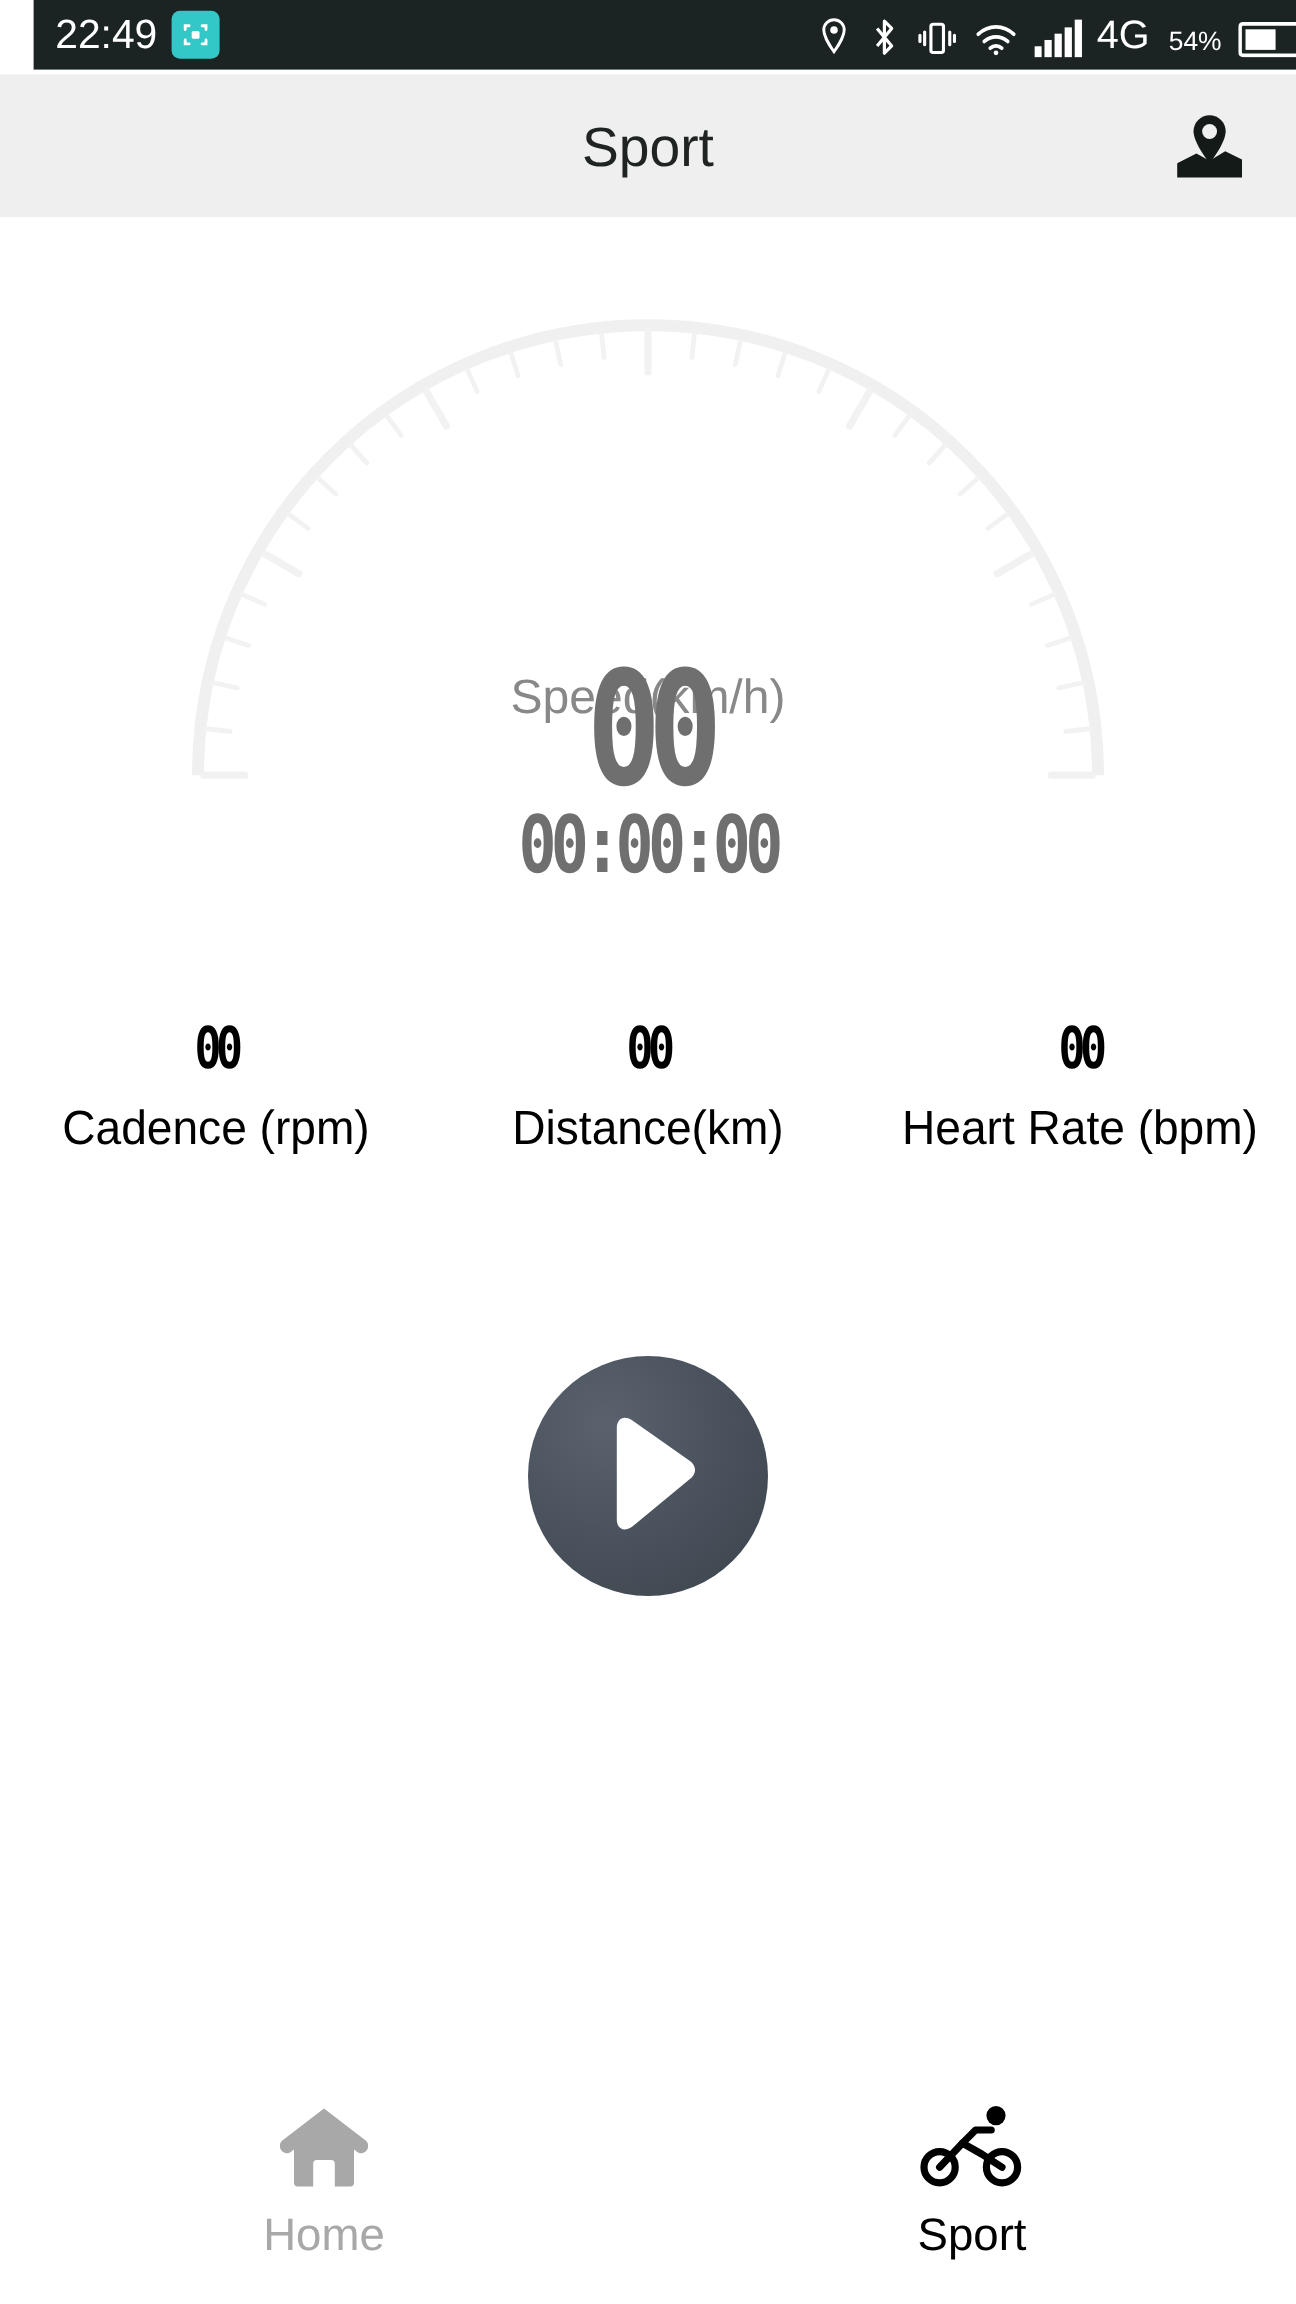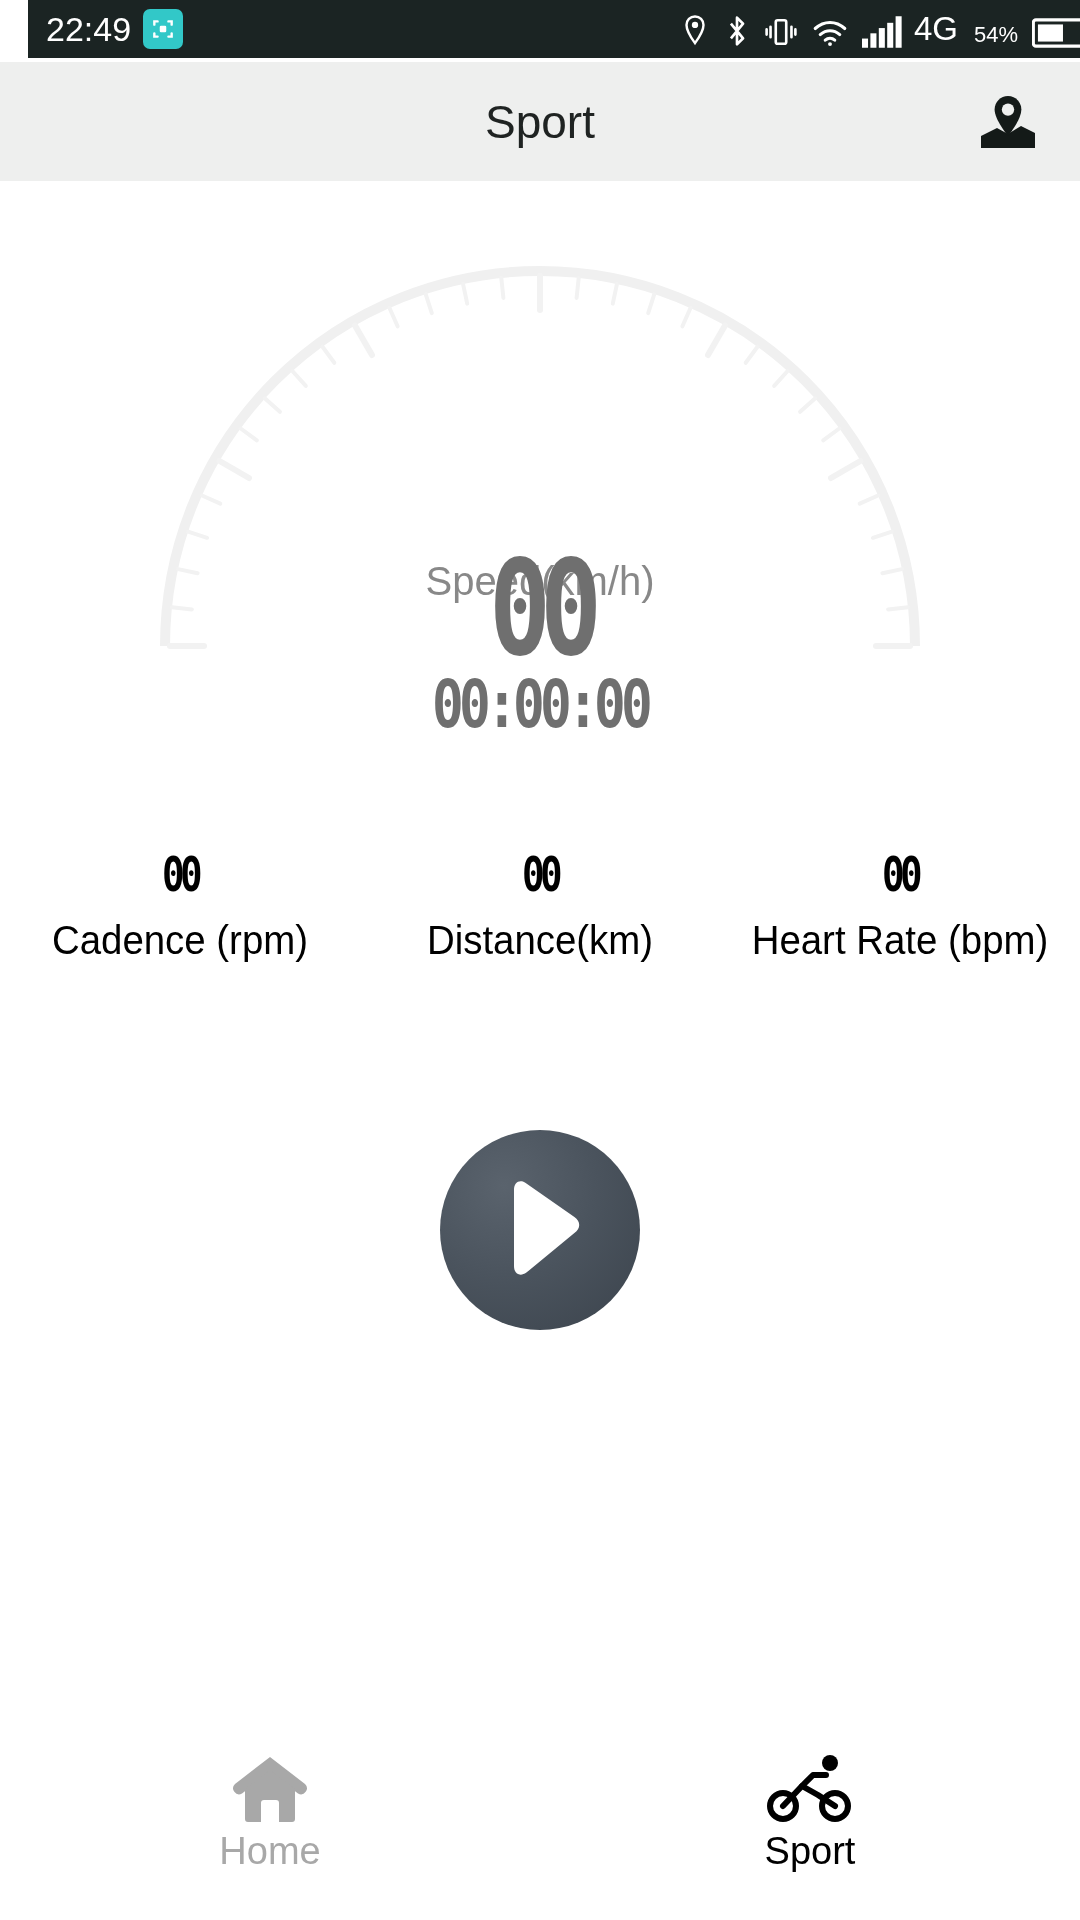--- a/index.html
+++ b/index.html
@@ -83,21 +83,21 @@
     background:radial-gradient(circle at 32% 28%, #5a636d 0%, #4b545e 45%, #3b434c 100%);
     display:flex; align-items:center; justify-content:center;
   }
 
   
   .bottomnav {
     position:absolute; bottom:0; left:0; width:1080px; height:180px;
     background:#ffffff; display:flex; align-items:flex-start; padding-top:10px;
   }
   .nav-item {
-    flex:1; display:flex; flex-direction:column; align-items:center; gap:2px;
+    flex:1; display:flex; flex-direction:column; align-items:center; gap:14px;
   }
   .nav-icon { height:78px; display:flex; align-items:center; justify-content:center; }
   .nav-label { font-size:38px; }
   .nav-item.active .nav-label { color:#000; }
   .nav-item.inactive .nav-label { color:#a8a8a8; }
 </style>
 </head>
 <body>
 
 <div id="screen">

